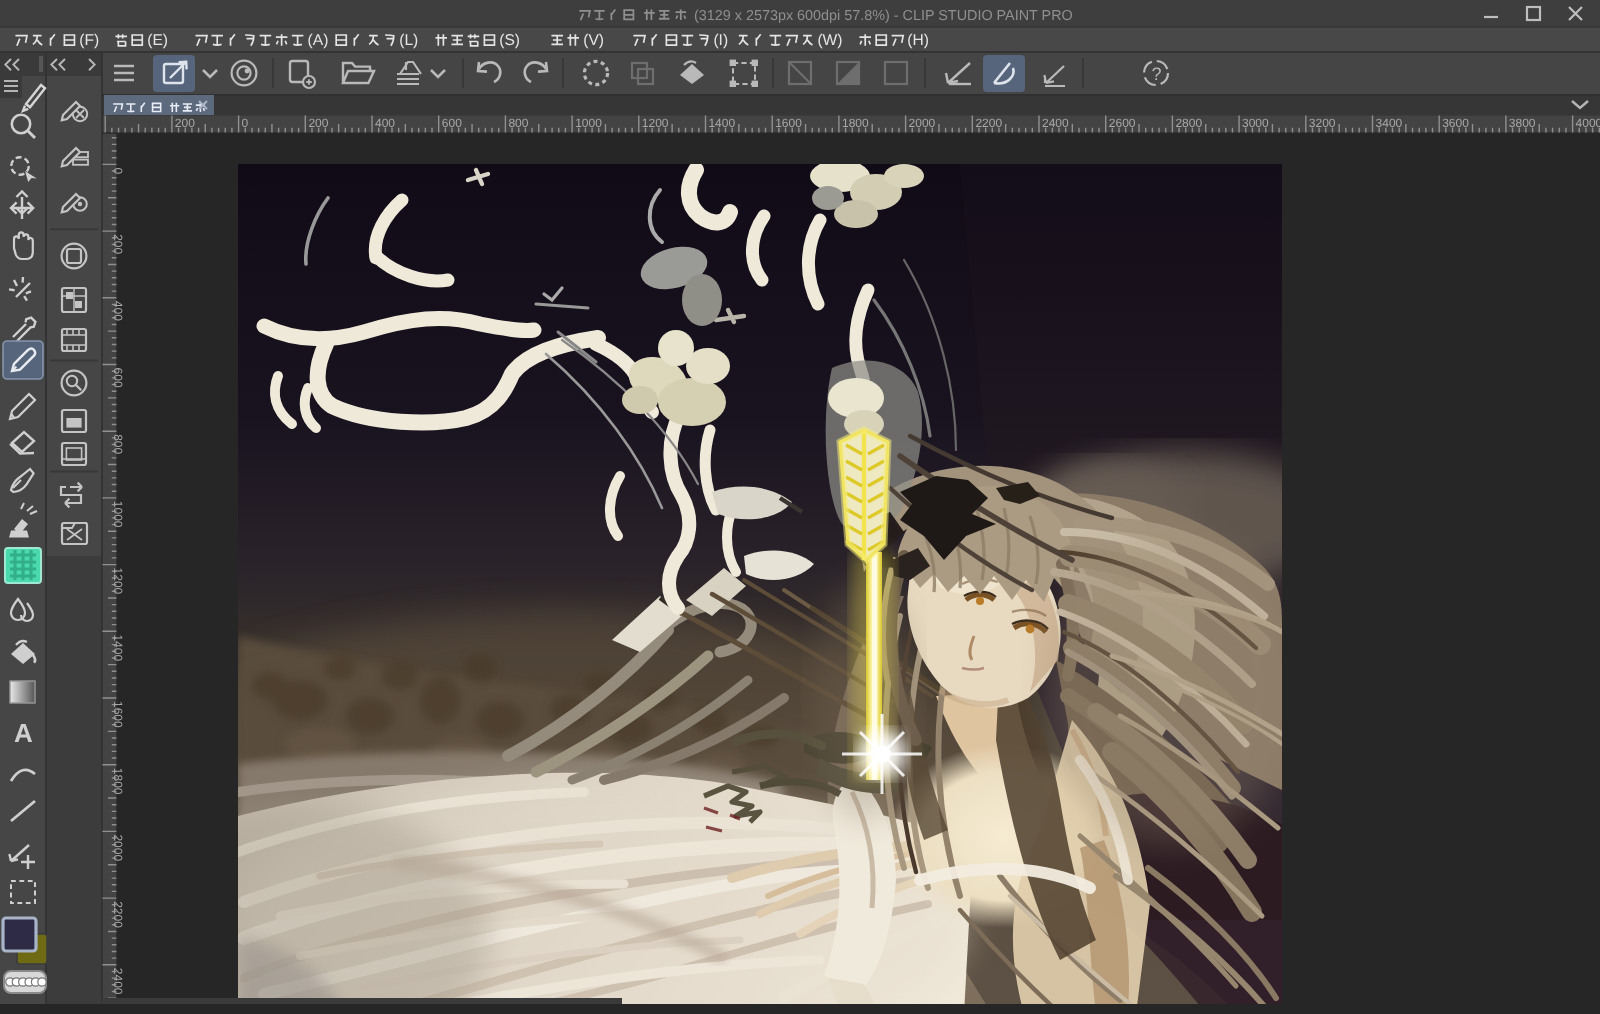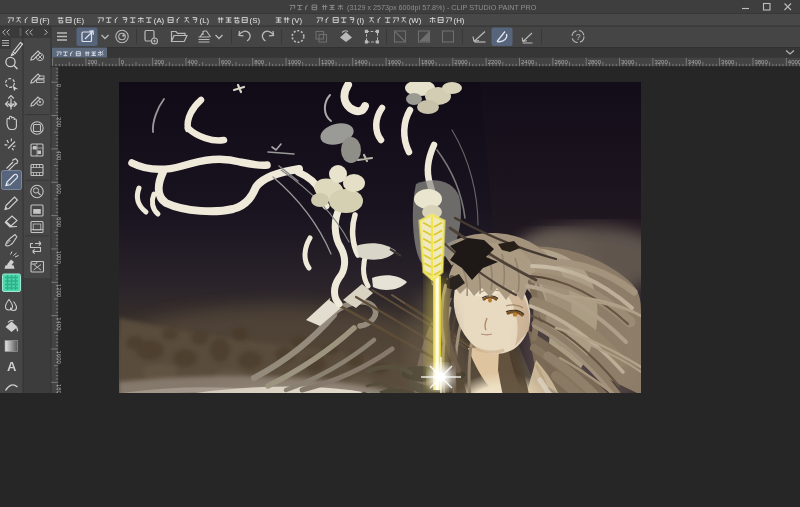--- a/index.html
+++ b/index.html
@@ -1,14 +1,14 @@
 <!DOCTYPE html>
 <html><head><meta charset="utf-8"><style>
 html,body{margin:0;padding:0;background:#262626;}
-#app{position:relative;width:800px;height:393px;overflow:hidden;font-family:"Liberation Sans",sans-serif;text-align:center;}
+#app{position:relative;width:800px;height:502px;overflow:hidden;font-family:"Liberation Sans",sans-serif;text-align:center;}
 .abs{position:absolute;}
 </style></head><body>
 <div id="app">
 
 <svg class="abs" style="left:0;top:0" width="800" height="507" viewBox="0 0 800 507">
 <g id="jpdefs" display="none"></g>
 <defs>
 <g id="jg0" fill="none">
           <path d="M1,2 H9 M5,2 V8 M2,8 Q5,9 8,8"></path>
         </g>

